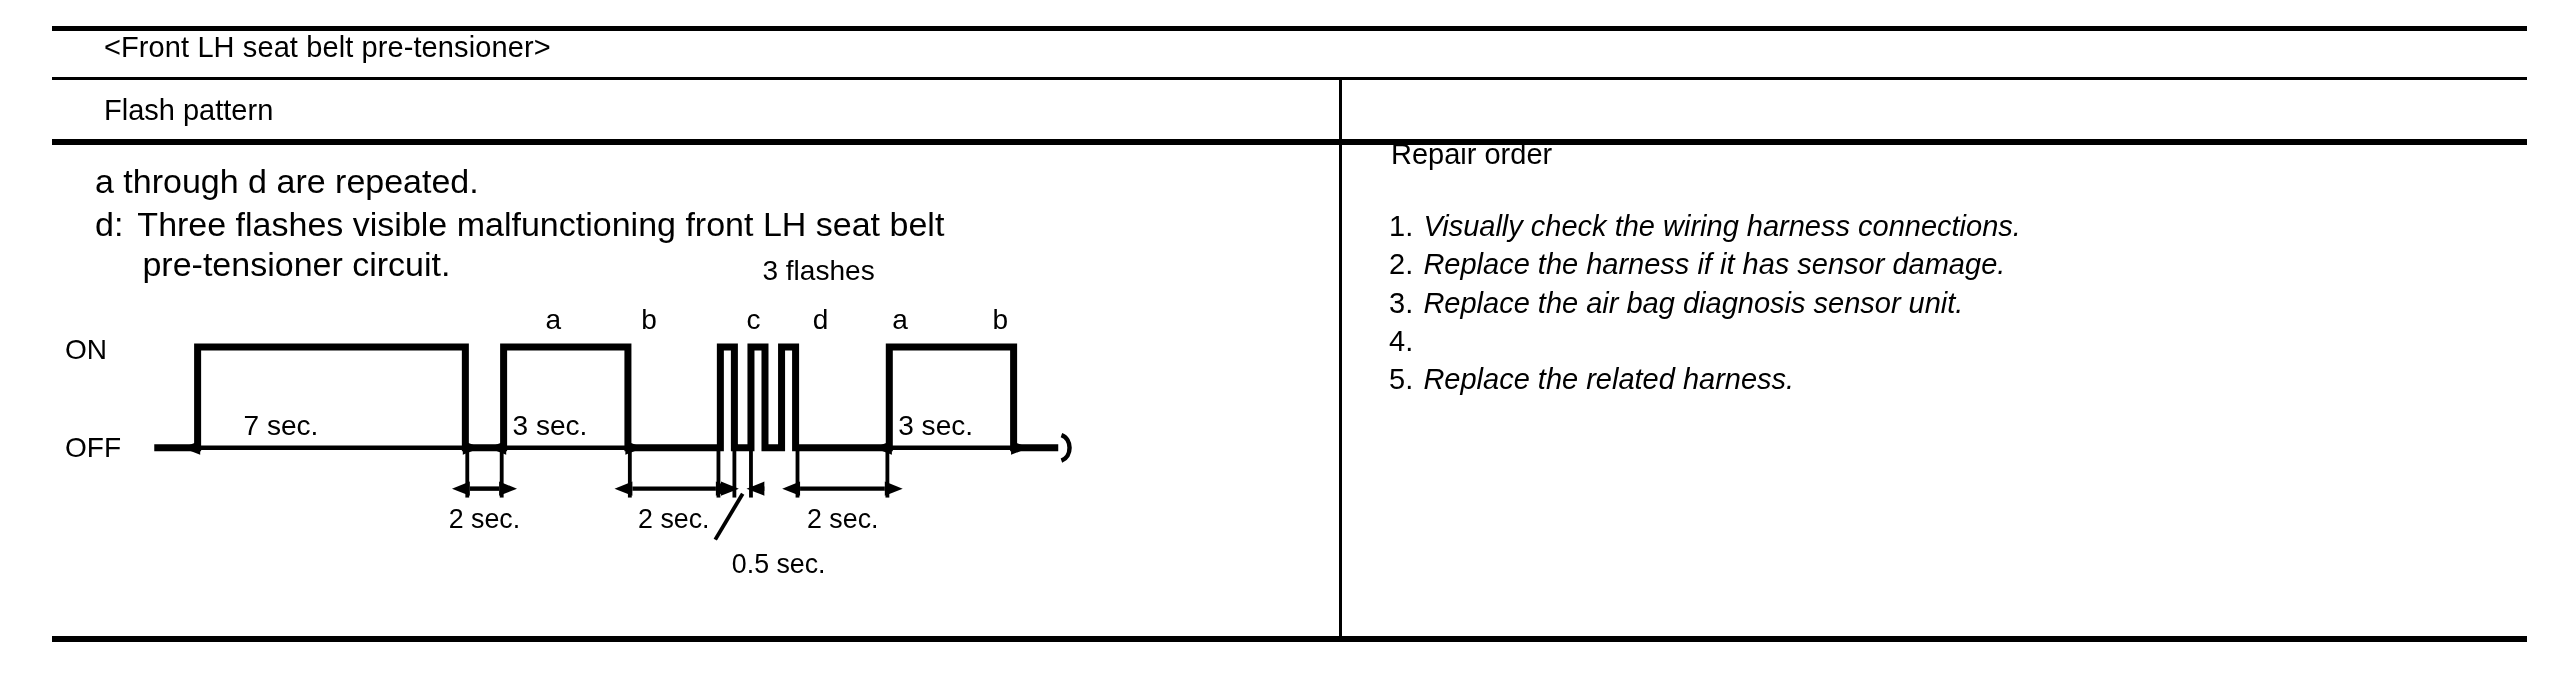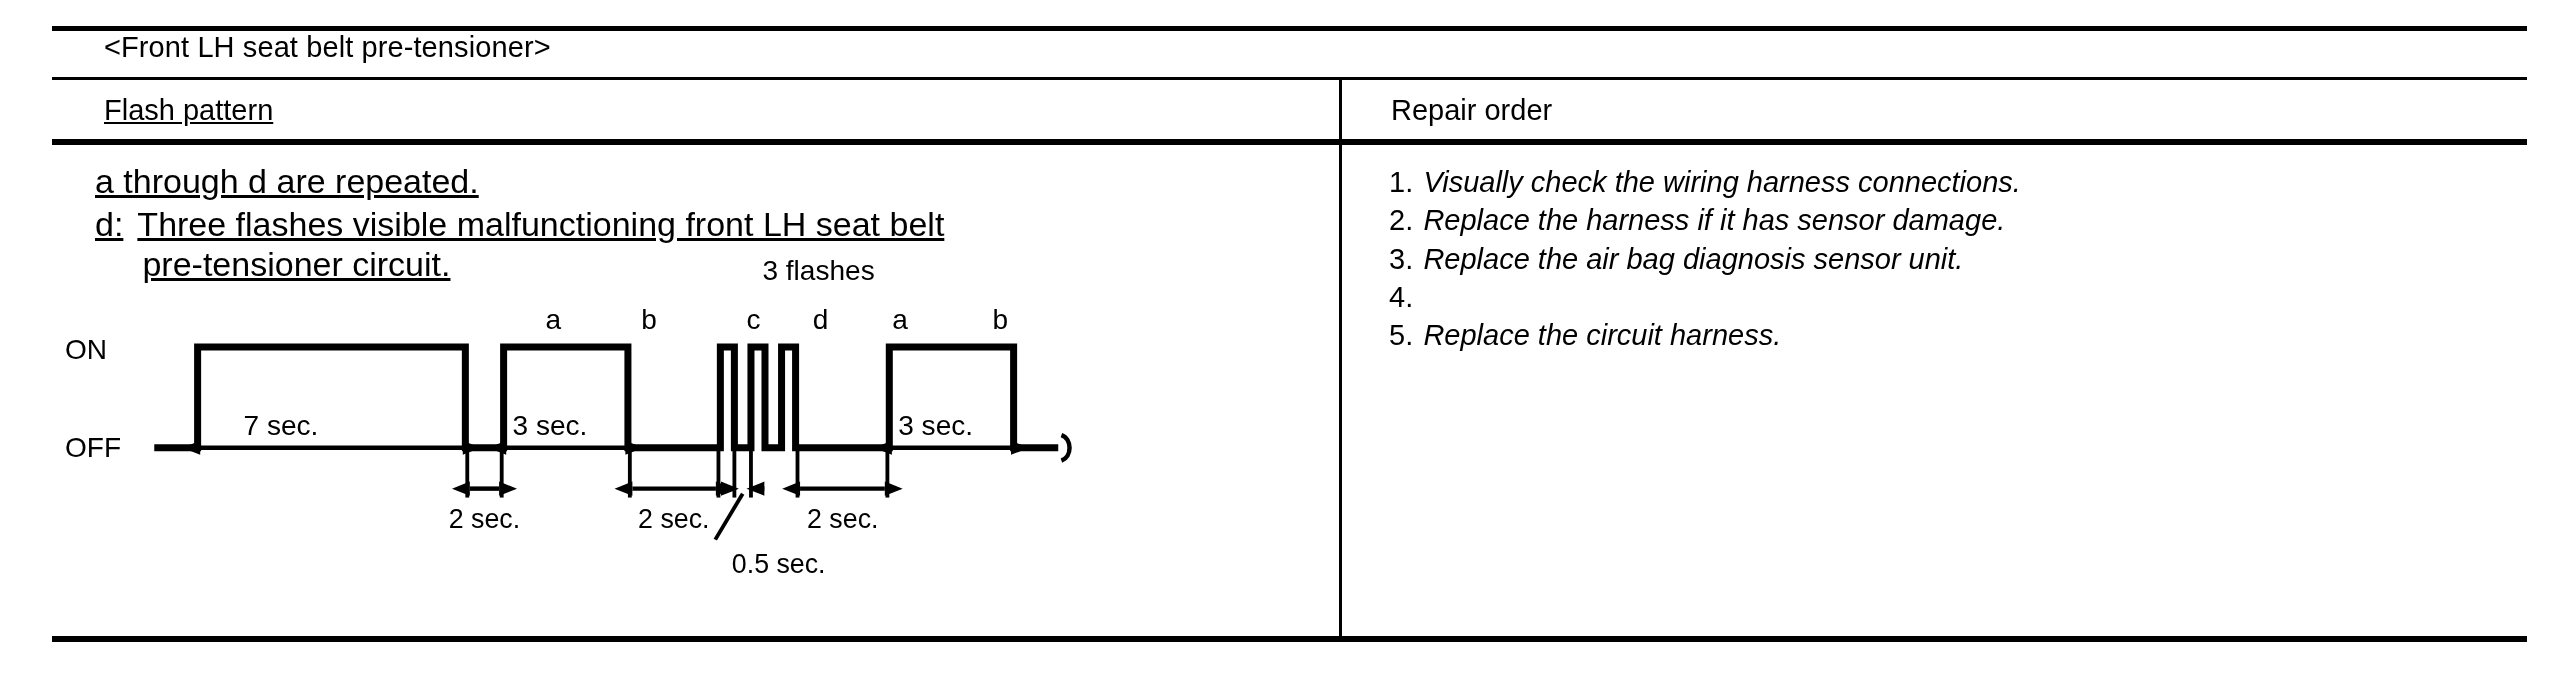--- a/index.html
+++ b/index.html
@@ -62,26 +62,26 @@
     height: 491px;
     display: flex;
     position: relative;
   }
 
   .col-left {
     width: 1287px;
     flex: 0 0 1287px;
     position: relative;
     box-sizing: border-box;
-    text-decoration: underline;
   }
   .col-right {
     flex: 1 1 auto;
     position: relative;
     box-sizing: border-box;
+    margin-top: 44px;
   }
 
   
   .vdivider {
     position: absolute;
     left: 1287px;
     top: 0;
     bottom: 0;
     width: 3.2px;
     background: #000;
@@ -296,21 +296,21 @@
           </div>
           <div class="repair-item">
             <span class="repair-num">3.</span>
             <span class="repair-txt">Replace the air bag diagnosis sensor unit.</span>
           </div>
           <div class="repair-item">
             <span class="repair-num">4.</span>
           </div>
           <div class="repair-item">
             <span class="repair-num">5.</span>
-            <span class="repair-txt">Replace the circuit harness.</span>
+            <span class="repair-txt">Replace the related harness.</span>
           </div>
         </div>
       </div>
 
     </div>
 
     <div class="rule-thick"></div>
 
   </div>
 

